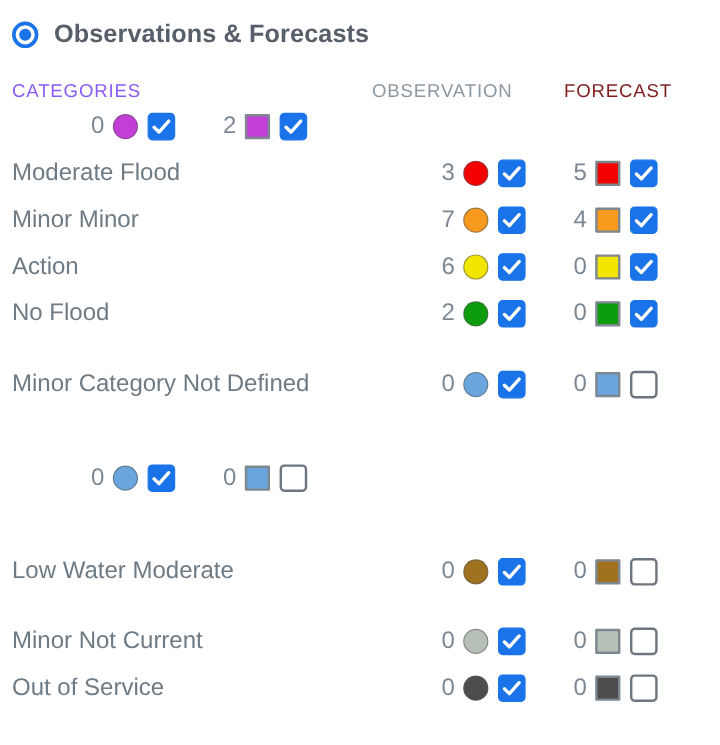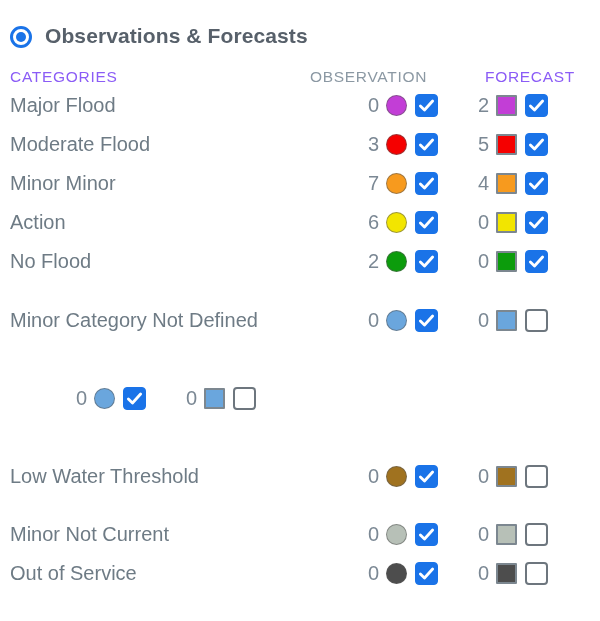--- a/index.html
+++ b/index.html
@@ -22,21 +22,21 @@
     box-sizing: border-box;
     padding: 0;
   }
 
   
   .radio-group {
     padding: 10px 0 4px 10px;
   }
   .radio-row {
     display: flex;
-    align-items: flex-end;
+    align-items: center;
     height: 38px;
   }
   .radio-mark {
     width: 22px;
     height: 22px;
     border-radius: 50%;
     box-sizing: border-box;
     flex: 0 0 22px;
     margin-right: 13px;
     position: relative;
@@ -82,24 +82,24 @@
   }
   .hdr-obs {
     flex: 0 0 160px;
     text-align: left;
     font-size: 15.5px;
     letter-spacing: 0.7px;
     color: #8b98a3;
   }
   .hdr-fc {
     flex: 0 0 120px;
-    text-align: center;
+    text-align: left;
     font-size: 15.5px;
     letter-spacing: 0.7px;
-    color: #8b5cf6;
+    color: #7f1d1d;
   }
 
   
   .rows { padding-left: 10px; }
 
   .row {
     display: flex;
     align-items: center;
     min-height: 39px;
   }
@@ -177,21 +177,20 @@
   </div>
 
   <div class="hdr">
     <div class="hdr-cat">CATEGORIES</div>
     <div class="hdr-obs">OBSERVATION</div>
     <div class="hdr-fc">FORECAST</div>
   </div>
 
   <div class="rows" id="rows-container">
       <div class="row">
-        <div class="cat">Major Flood</div>
         <div class="cell obs">
           <span class="count">0</span>
           <span class="swatch circle" style="background: rgb(194, 62, 214);"></span>
           <span class="cbox on">
             <svg viewBox="0 0 24 24" width="21" height="21" aria-hidden="true">
               <path d="M5 12.6 L9.7 17.2 L19 6.8" fill="none" stroke="#ffffff" stroke-width="3.2" stroke-linecap="round" stroke-linejoin="round"></path>
             </svg>
           </span>
         </div>
         <div class="cell fc">
@@ -315,21 +314,21 @@
             </svg>
           </span>
         </div>
         <div class="cell fc">
           <span class="count">0</span>
           <span class="swatch square" style="background: rgb(106, 166, 221);"></span>
           <span class="cbox off"></span>
         </div>
       </div>
       <div class="row tall">
-        <div class="cat">Low Water Threshold</div>
+        <div class="cat">Low Water Moderate</div>
         <div class="cell obs">
           <span class="count">0</span>
           <span class="swatch circle" style="background: rgb(160, 114, 31);"></span>
           <span class="cbox on">
             <svg viewBox="0 0 24 24" width="21" height="21" aria-hidden="true">
               <path d="M5 12.6 L9.7 17.2 L19 6.8" fill="none" stroke="#ffffff" stroke-width="3.2" stroke-linecap="round" stroke-linejoin="round"></path>
             </svg>
           </span>
         </div>
         <div class="cell fc">

